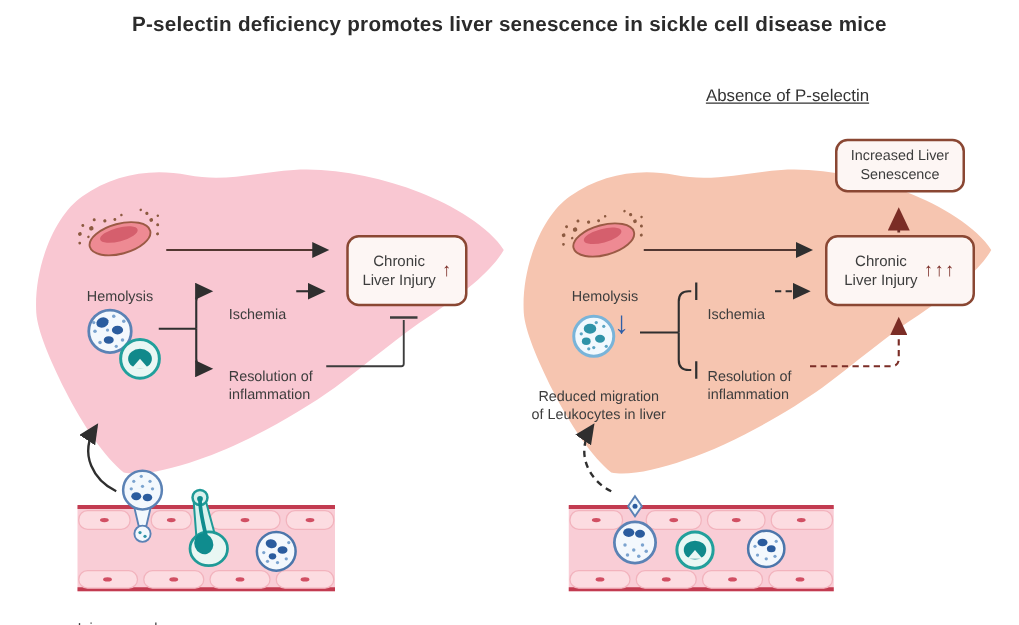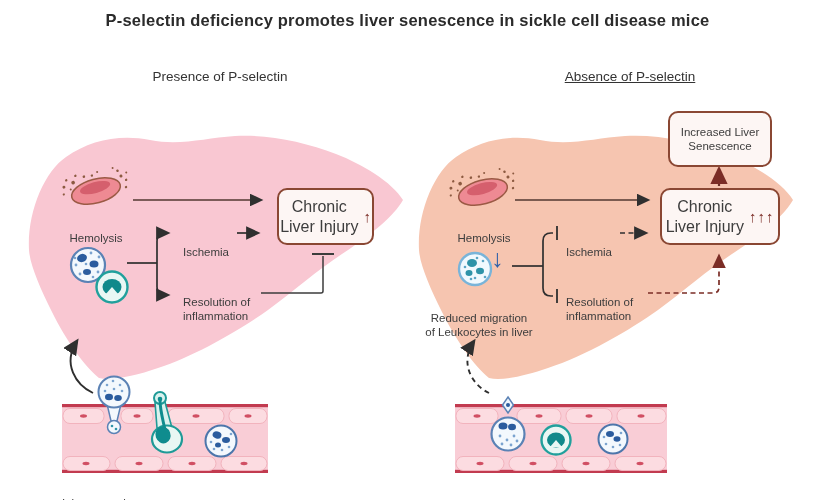--- a/index.html
+++ b/index.html
@@ -18,21 +18,21 @@
     font-size:13.5px;font-weight:500;color:#333;
   }
   .lbl{
     font-size:11.5px;line-height:1.18;color:#3d3d3d;white-space:pre-line;margin-top:20px;
   }
   .center{text-align:center;}
   .bbox{
     box-sizing:border-box;border:2.5px solid #8a4733;border-radius:10px;
     background:#fdf6f4;display:flex;align-items:center;justify-content:center;gap:5px;
   }
-  .bbox .btxt{font-size:16px;font-weight:500;line-height:1.22;color:#3d3d3d;white-space:pre-line;text-align:center;}
+  .bbox .btxt{font-size:12px;font-weight:500;line-height:1.22;color:#3d3d3d;white-space:pre-line;text-align:center;}
   .uarr{color:#7b2d26;font-weight:bold;font-size:15px;line-height:1;}
   .uarr3{letter-spacing:1px;}
   .bluearr{
     left:491px;top:246px;font-size:25px;font-weight:bold;color:#2e5fa8;line-height:1;
   }
 </style>
 </head>
 <body>
 
 <div class="canvas">
@@ -297,21 +297,20 @@
             <circle cx="-9" cy="-2" r="1.3"></circle>
               <circle cx="8" cy="-6" r="1.3"></circle>
           </g>
         </g>
       </g>
     </g>
   </svg>
 
   <div class="ov title">P-selectin deficiency promotes liver senescence in sickle cell disease mice</div>
 
-  <div class="ov subtitle" style="left:120px;">Presence of P-selectin</div>
   <div class="ov subtitle" style="left:530px;text-decoration:underline;">Absence of P-selectin</div>
 
   <div class="ov lbl center" style="left:56px;top:212px;width:80px;">Hemolysis</div>
   <div class="ov lbl" style="left:183px;top:226px;">Ischemia</div>
   <div class="ov lbl" style="left:183px;top:276px;">Resolution of
 inflammation</div>
   <div class="ov lbl" style="left:62px;top:477px;">Injury vessel</div>
 
   <div class="ov bbox" style="left:277px;top:188px;width:97px;height:57px;">
     <span class="btxt">Chronic
@@ -325,18 +324,18 @@
   <div class="ov lbl" style="left:566px;top:226px;">Ischemia</div>
   <div class="ov lbl" style="left:566px;top:276px;">Resolution of
 inflammation</div>
   <div class="ov bluearr">↓</div>
 
   <div class="ov bbox" style="left:660px;top:188px;width:120px;height:57px;">
     <span class="btxt">Chronic
 Liver Injury</span>
     <span class="uarr uarr3">↑↑↑</span>
   </div>
-  <div class="ov bbox" style="left:668px;top:111px;width:104px;height:56px;">
+  <div class="ov bbox" style="left:668px;top:111px;width:104px;height:43px;">
     <span class="btxt" style="font-size:11.5px;">Increased Liver
 Senescence</span>
   </div>
 
 </div>
 
 </body></html>

